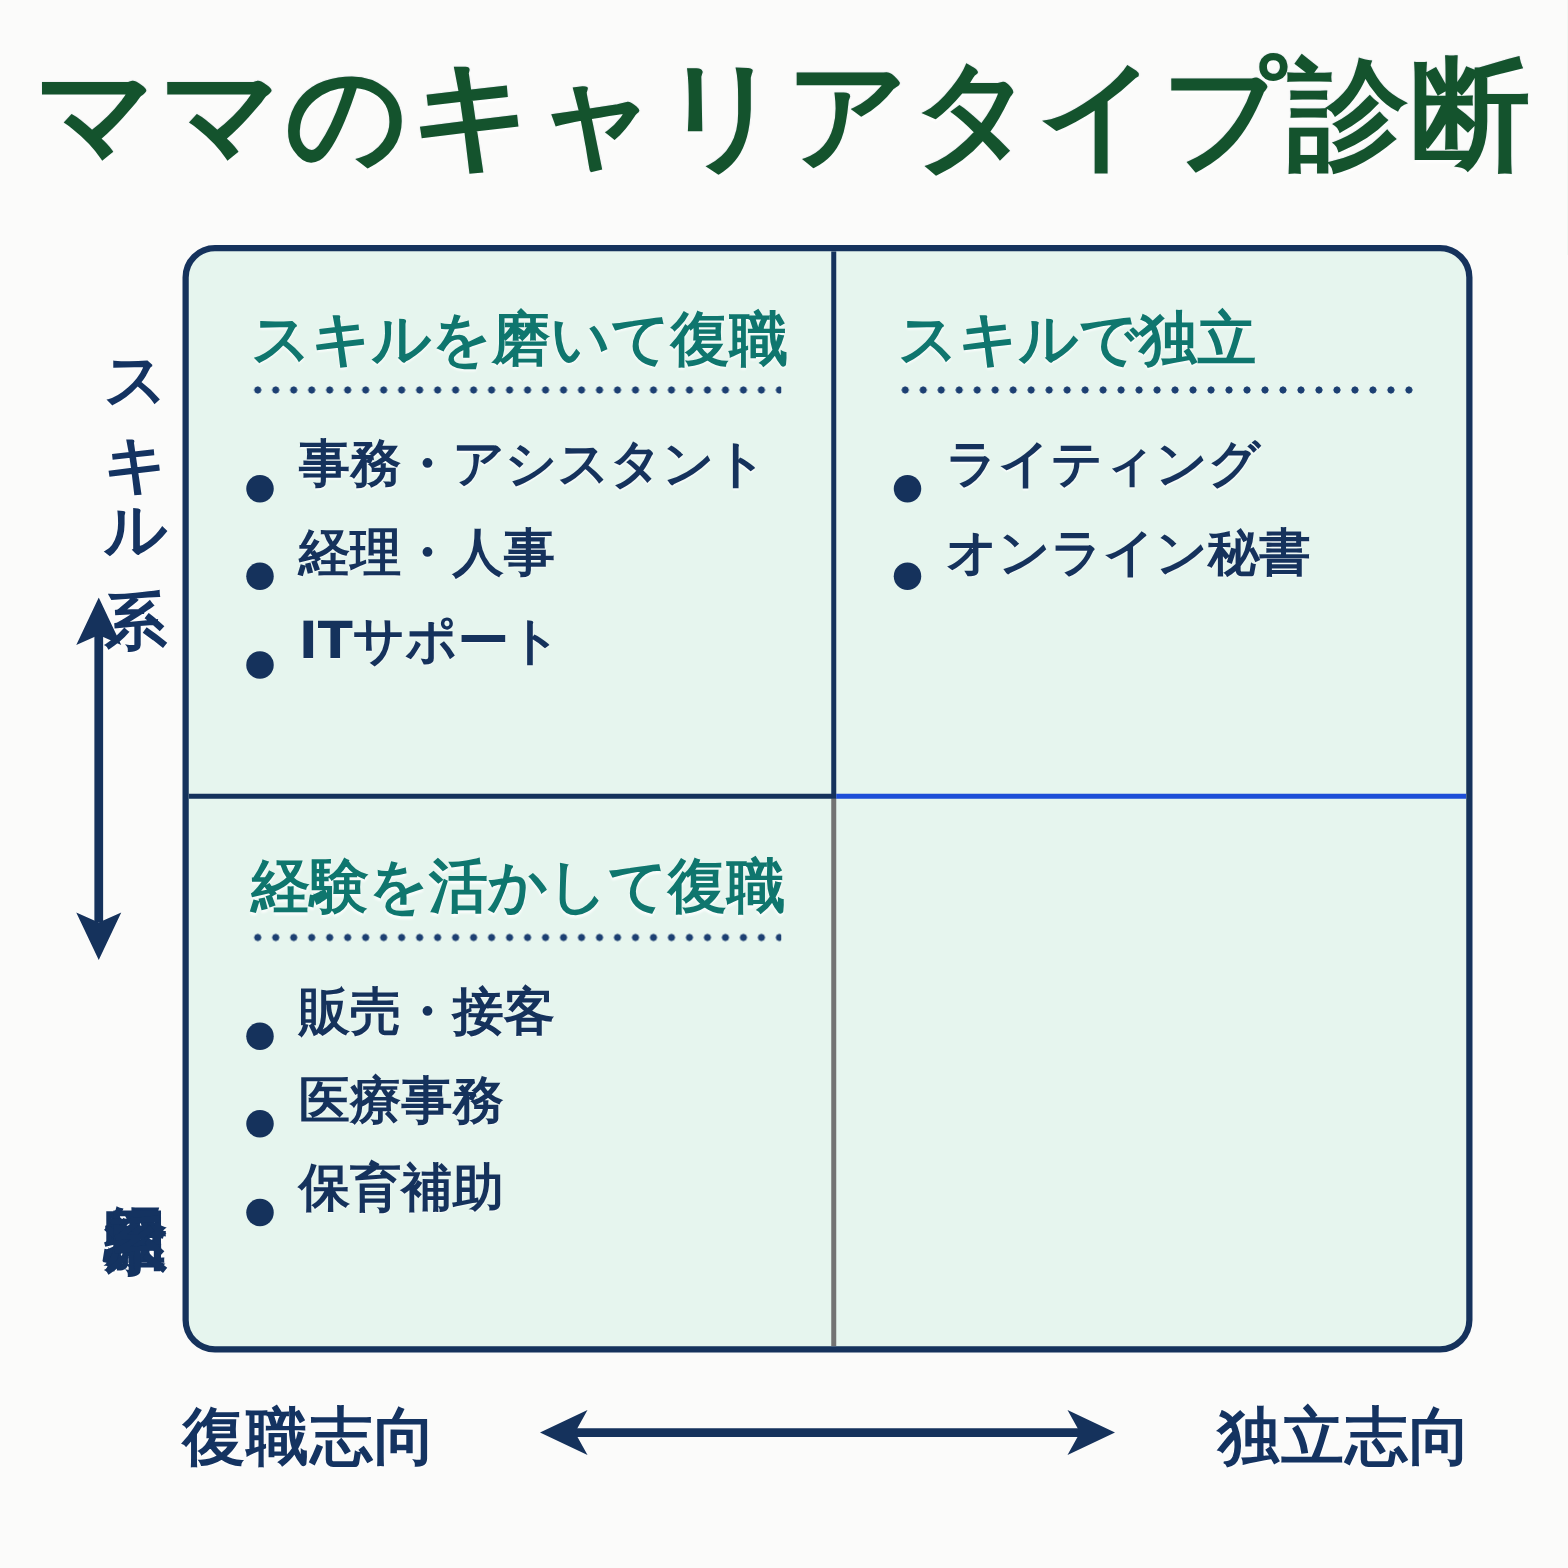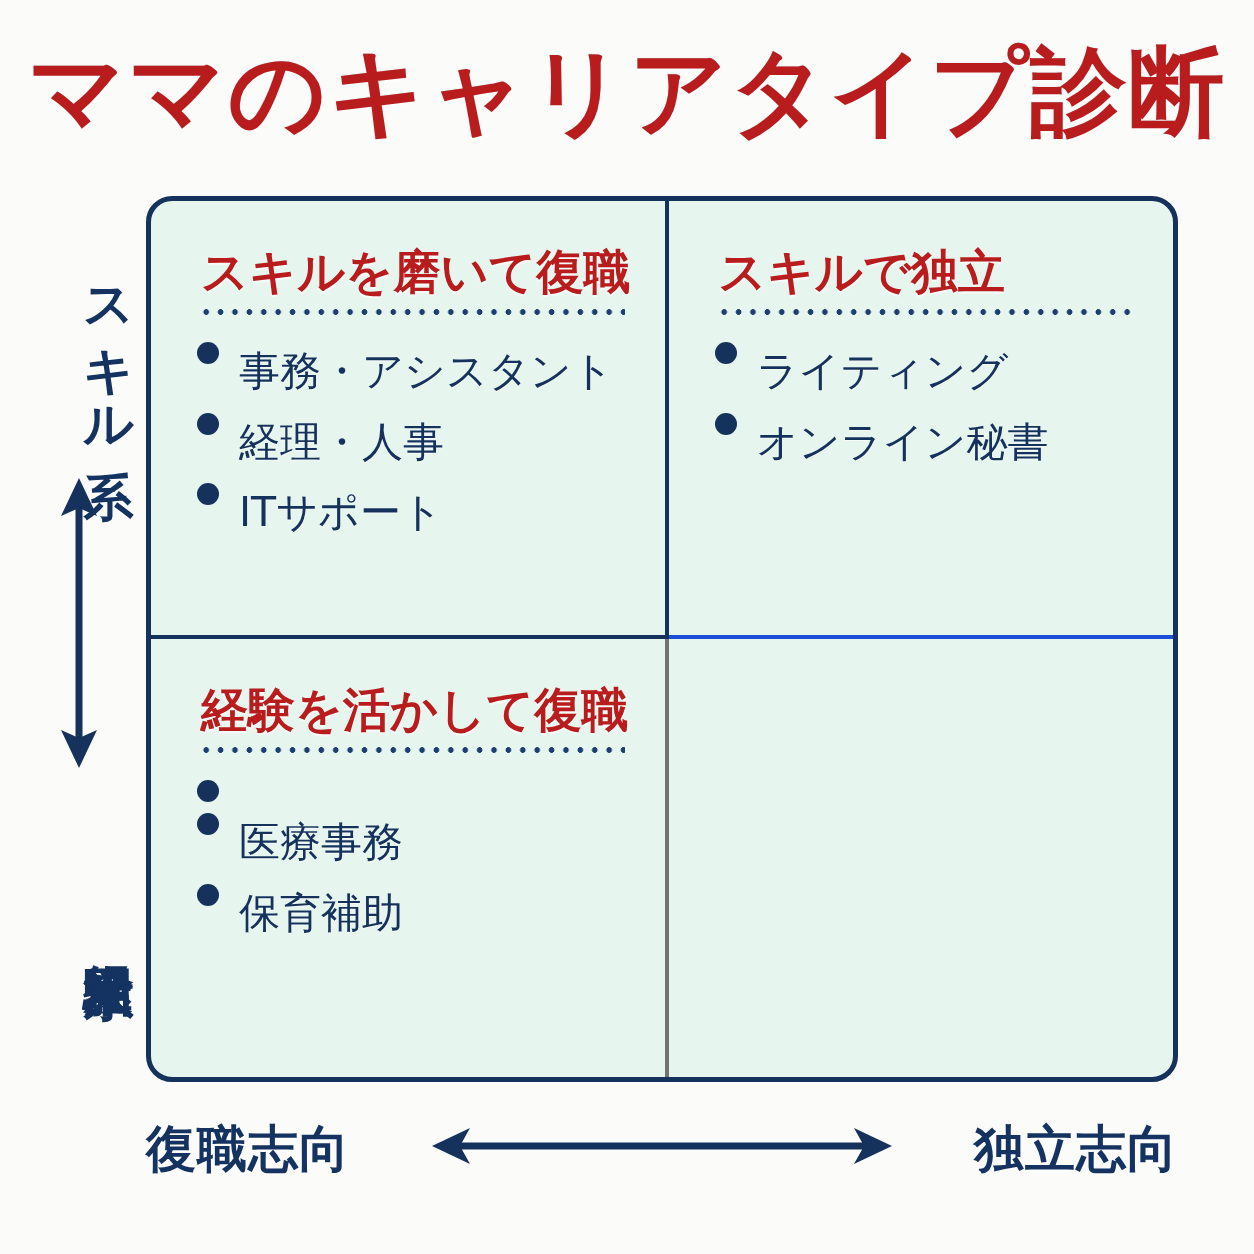--- a/index.html
+++ b/index.html
@@ -18,21 +18,21 @@
   
   #page-title {
     position: absolute;
     left: 0;
     top: 44px;
     width: 1254px;
     text-align: center;
     font-size: 96px;
     line-height: 1.0;
     font-weight: 700;
-    color: #b91c1c;
+    color: #14532d;
     letter-spacing: 2px;
     text-shadow: 0 2px 2px rgba(255,255,255,0.85), 0 0 1px rgba(20,51,97,0.35);
     white-space: nowrap;
   }
 
   
   #matrix {
     position: absolute;
     left: 146px;
     top: 196px;
@@ -53,46 +53,46 @@
     padding: 46px 34px 10px 46px;
   }
   .q-tl { border-right: 4px solid #15325c; border-bottom: 4px solid #15325c; }
   .q-tr { border-bottom: 4px solid #1d4ed8; }
   .q-bl { border-right: 4px solid #737373; }
   .q-br { }
 
   .q-heading {
     font-size: 47px;
     font-weight: 700;
-    color: #b91c1c;
+    color: #0f766e;
     line-height: 1.05;
     white-space: nowrap;
     text-shadow: 0 2px 2px rgba(255,255,255,0.8);
     margin: 0 0 6px 4px;
   }
   .q-divider {
     height: 8px;
     margin: 12px 6px 0 2px;
     background-image: radial-gradient(circle, #1c3f72 2.6px, rgba(0,0,0,0) 3.1px);
     background-size: 14.4px 8px;
     background-repeat: repeat-x;
     background-position: 0 50%;
   }
   .q-list {
     list-style: none;
     margin: 26px 0 0 0;
     padding: 0;
   }
   .q-list li {
     display: flex;
-    align-items: flex-start;
+    align-items: flex-end;
     margin: 0 0 11px 0;
     font-size: 41px;
     line-height: 1.45;
-    font-weight: 400;
+    font-weight: 700;
     color: #15325c;
     white-space: nowrap;
     text-shadow: 0 1px 1px rgba(255,255,255,0.7);
   }
   .bullet {
     width: 22px;
     height: 22px;
     border-radius: 50%;
     background: #15325c;
     flex: 0 0 auto;
@@ -209,20 +209,21 @@
         </li>
     </ul>
   </div>
 
   <div class="quadrant q-bl">
     <div class="q-heading">経験を活かして復職</div>
     <div class="q-divider"></div>
     <ul class="q-list">
       <li>
           <span class="bullet"></span>
+          <span>販売・接客</span>
         </li>
       <li>
           <span class="bullet"></span>
           <span>医療事務</span>
         </li>
       <li>
           <span class="bullet"></span>
           <span>保育補助</span>
         </li>
     </ul>

